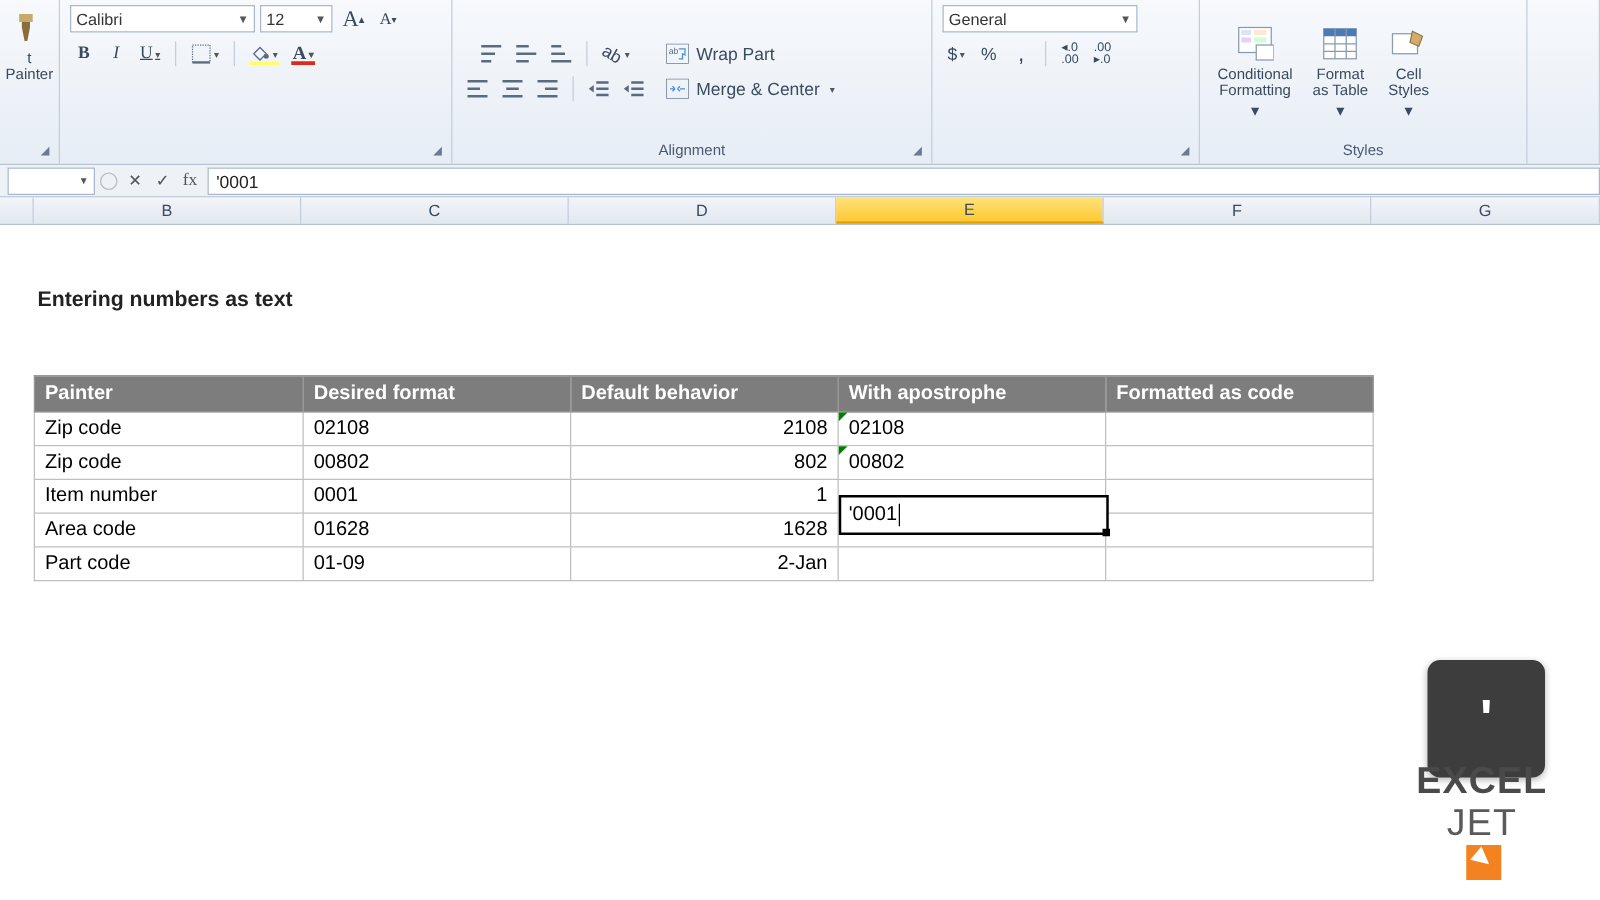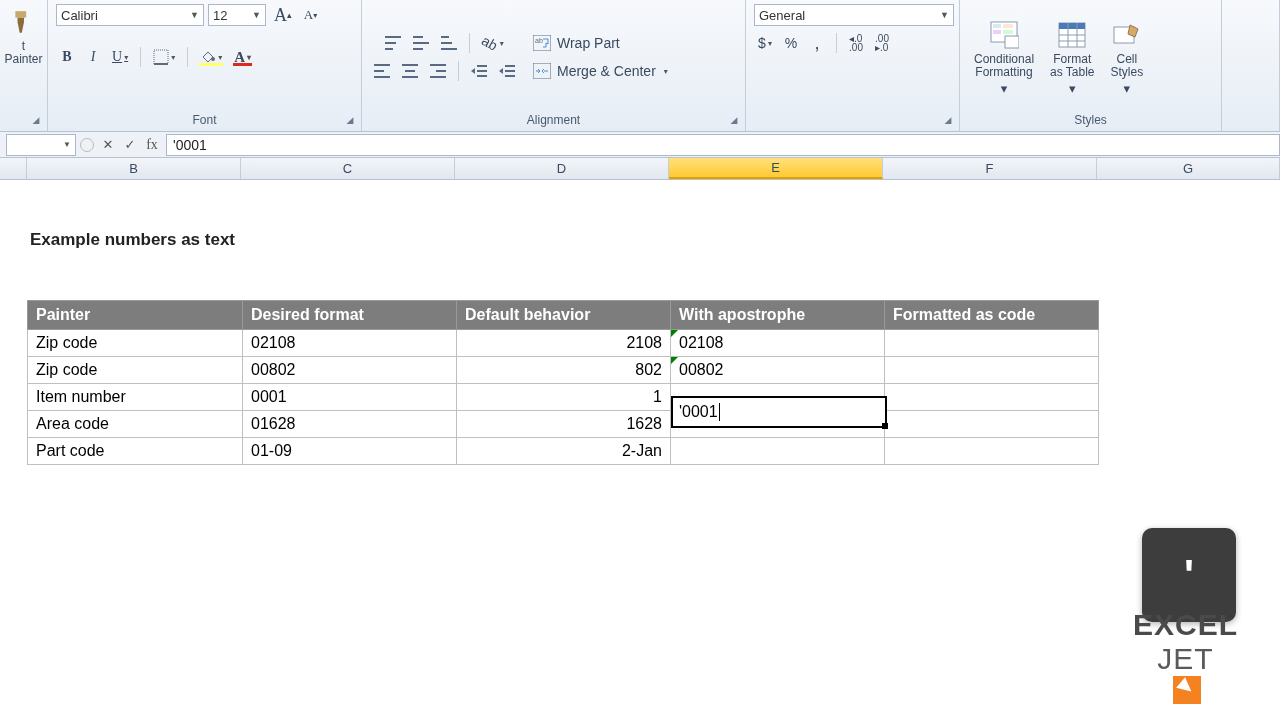--- a/index.html
+++ b/index.html
@@ -88,21 +88,21 @@
             </svg>
         </div>
         <div class="lbl">t Painter</div>
       </div>
     </div>
     <div class="ribbon-group-label">&nbsp;</div>
     <div class="ribbon-launcher">◢</div>
   </div>
 
   <div class="ribbon-group" style="width:314px">
-    <div class="ribbon-tools col" style="align-items:flex-start;gap:20px">
+    <div class="ribbon-tools col" style="align-items:flex-start;gap:6px">
       <div class="row">
         <div class="combo combo-font">
           <span>Calibri</span>
             <span class="arrow">▼</span>
         </div>
         <div class="combo combo-size">
           <span>12</span>
             <span class="arrow">▼</span>
         </div>
         <div class="btn" style="font-family:'Times New Roman';font-size:18px">A<sup style="font-size:9px">▴</sup></div>
@@ -131,21 +131,20 @@
         <div class="btn fill-a">
           <svg width="16" height="14">
               <path d="M3 7l5-5 5 5-5 5z" fill="none" stroke="#5a6a80"></path>
               <circle cx="13" cy="9" r="2" fill="#5a6a80"></circle>
             </svg>
           <span class="dd">▾</span>
         </div>
         <div class="btn underline-a" style="font-family:'Times New Roman';font-size:15px;font-weight:bold">A<span class="dd">▾</span></div>
       </div>
     </div>
-    <div class="ribbon-group-label">Font</div>
     <div class="ribbon-launcher">◢</div>
   </div>
 
   <div class="ribbon-group" style="width:384px">
     <div class="ribbon-tools row" style="gap:10px">
       <div class="col" style="gap:6px">
         <div class="row">
           <div class="btn">
               <div class="align-icon">
                 <span></span>
@@ -232,21 +231,21 @@
             <span class="dd">▾</span>
         </div>
       </div>
     </div>
     <div class="ribbon-group-label">Alignment</div>
     <div class="ribbon-launcher">◢</div>
   </div>
 
   <div class="ribbon-group" style="width:214px">
     <div class="ribbon-tools col" style="gap:6px;align-items:stretch">
-      <div class="combo" style="width:200px">
+      <div class="combo" style="width:156px">
         <span>General</span>
           <span class="arrow">▼</span>
       </div>
       <div class="row">
         <div class="btn">
             <span>$</span>
             <span class="dd">▾</span>
           </div>
         <div class="btn">
             <span>%</span>
@@ -344,21 +343,21 @@
   <div class="ch ch-A"></div>
   <div class="ch ch-w">B</div>
   <div class="ch ch-w">C</div>
   <div class="ch ch-w">D</div>
   <div class="ch ch-w ch-active">E</div>
   <div class="ch ch-w">F</div>
   <div class="ch" style="flex:1">G</div>
 </div>
 
 <div class="sheet" style="height:540px">
-  <div class="sheet-title">Example numbers as text</div>
+  <div class="sheet-title">Entering numbers as text</div>
 
   <table class="data-table">
     <tbody>
         <tr>
       <th class="col-B">Painter</th>
       <th class="col-C">Desired format</th>
       <th class="col-D">Default behavior</th>
       <th class="col-E">With apostrophe</th>
       <th class="col-F">Formatted as code</th>
     </tr>

